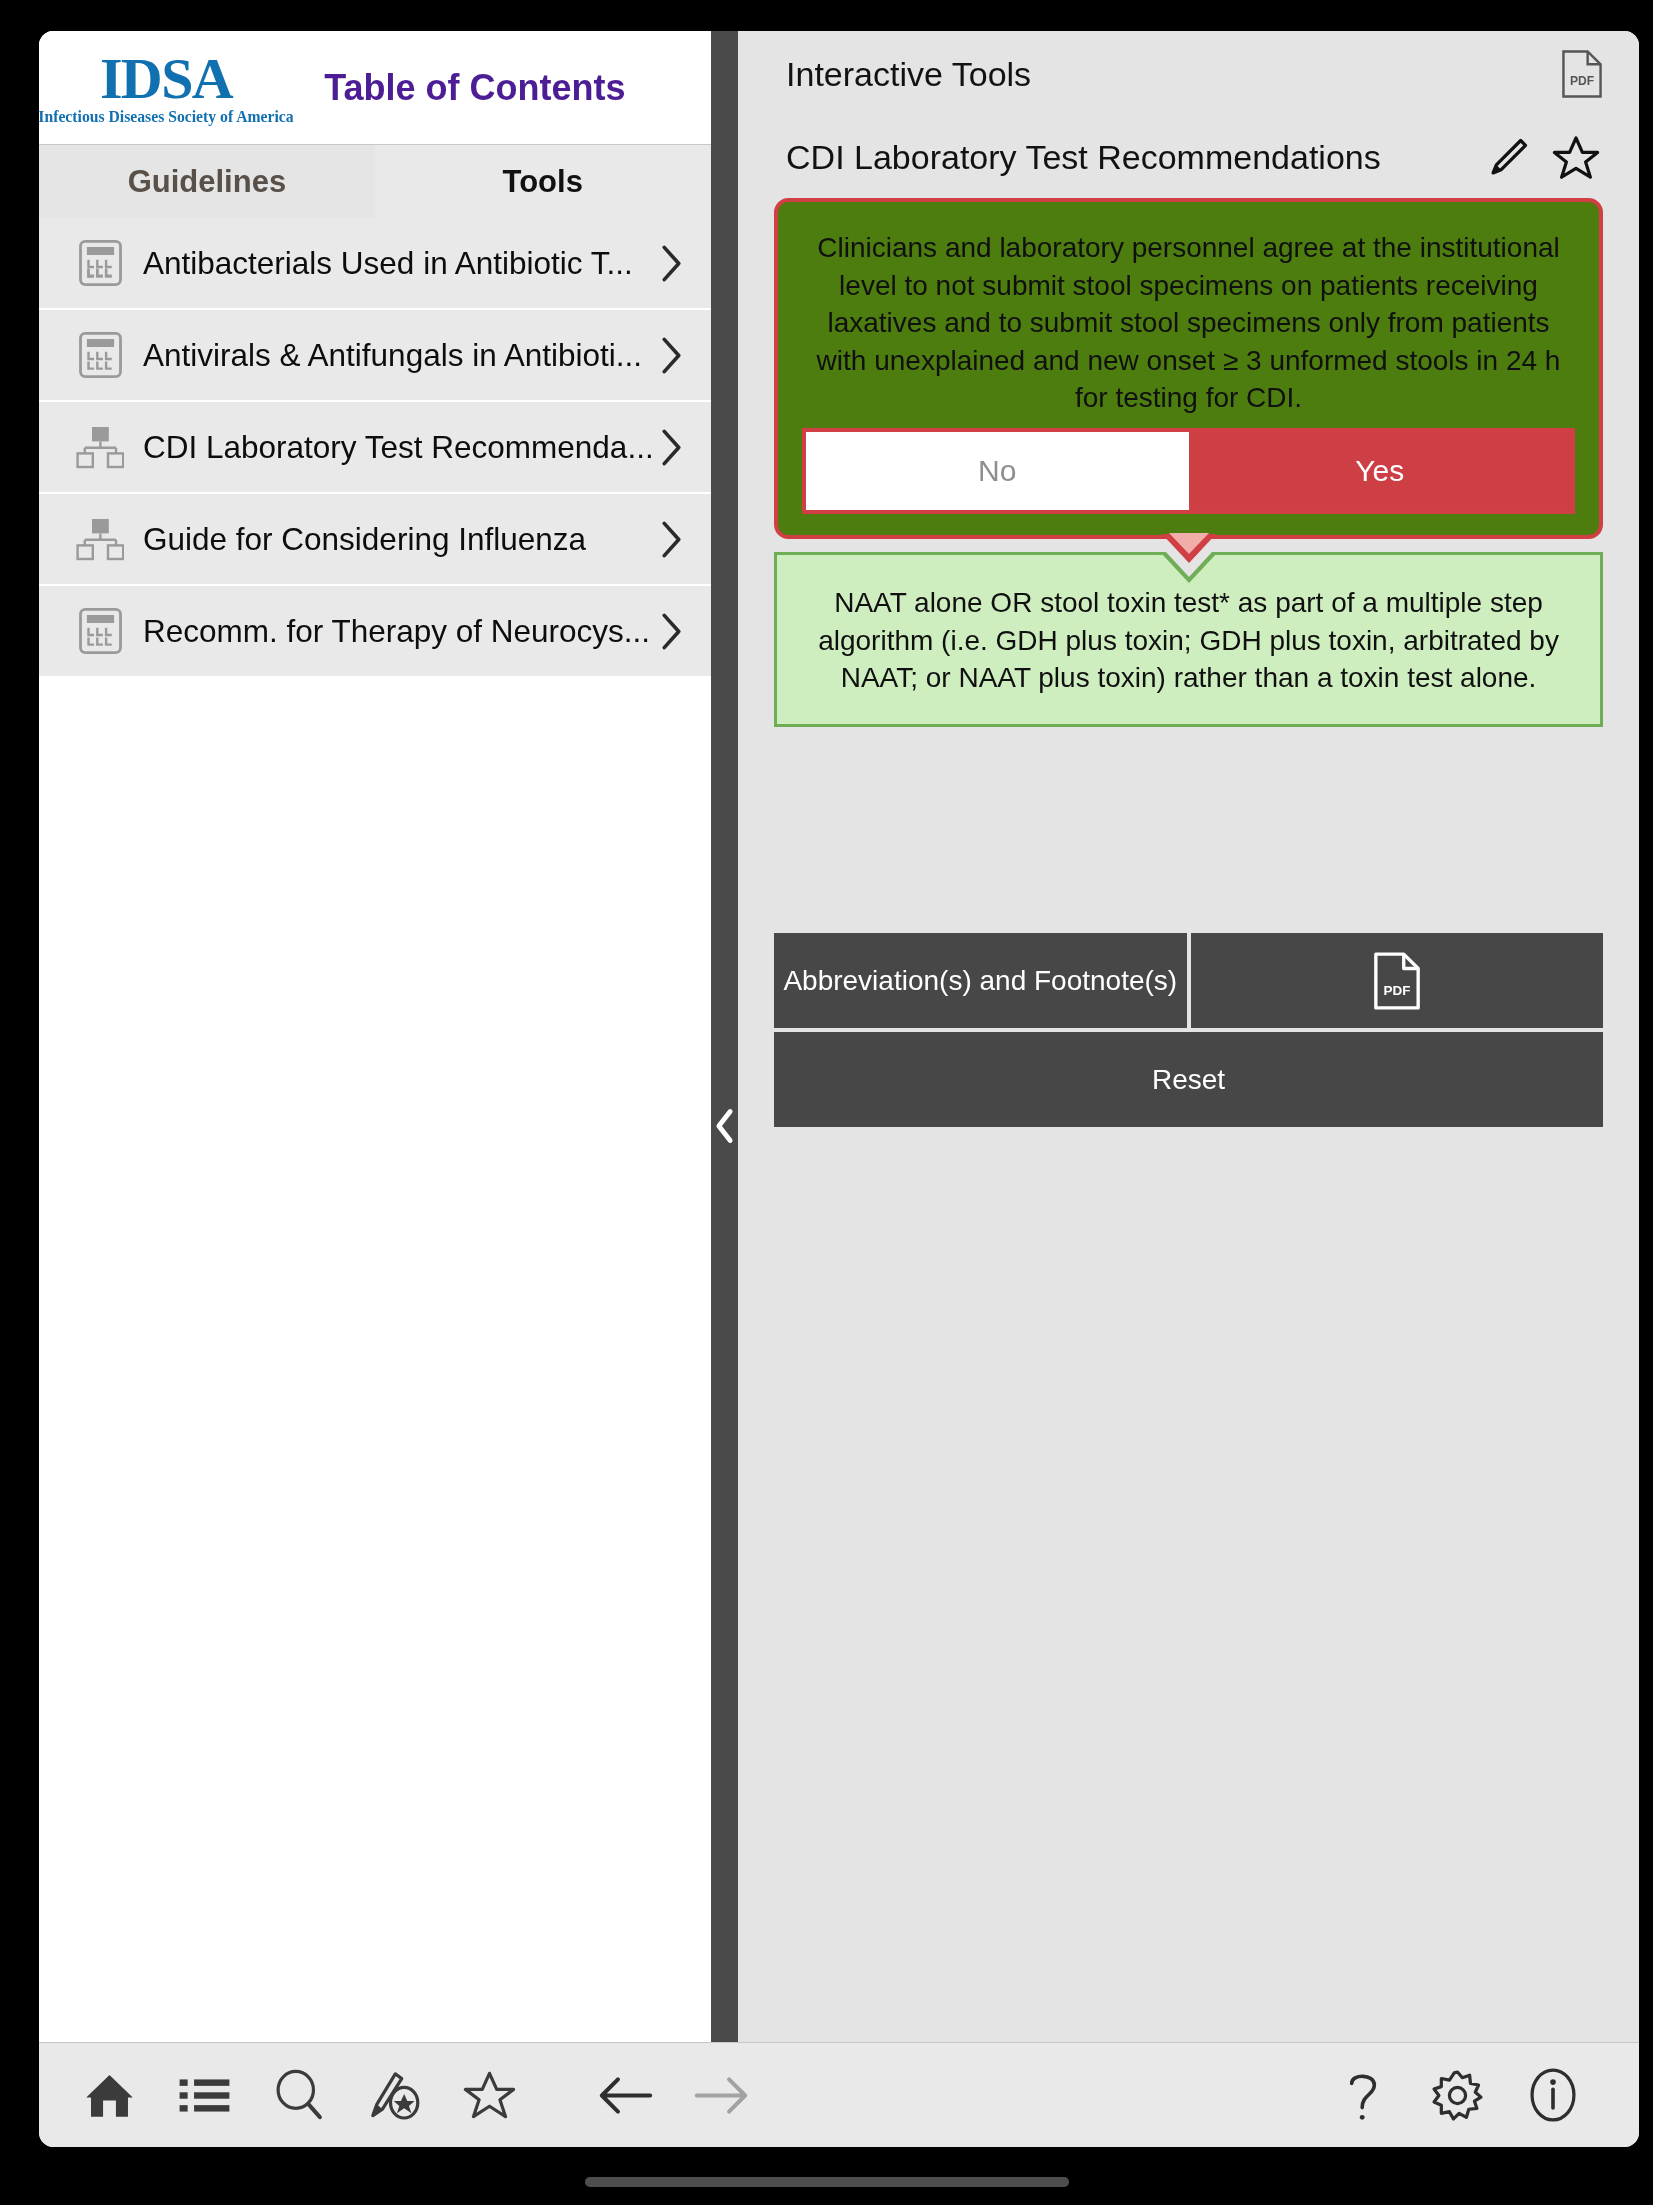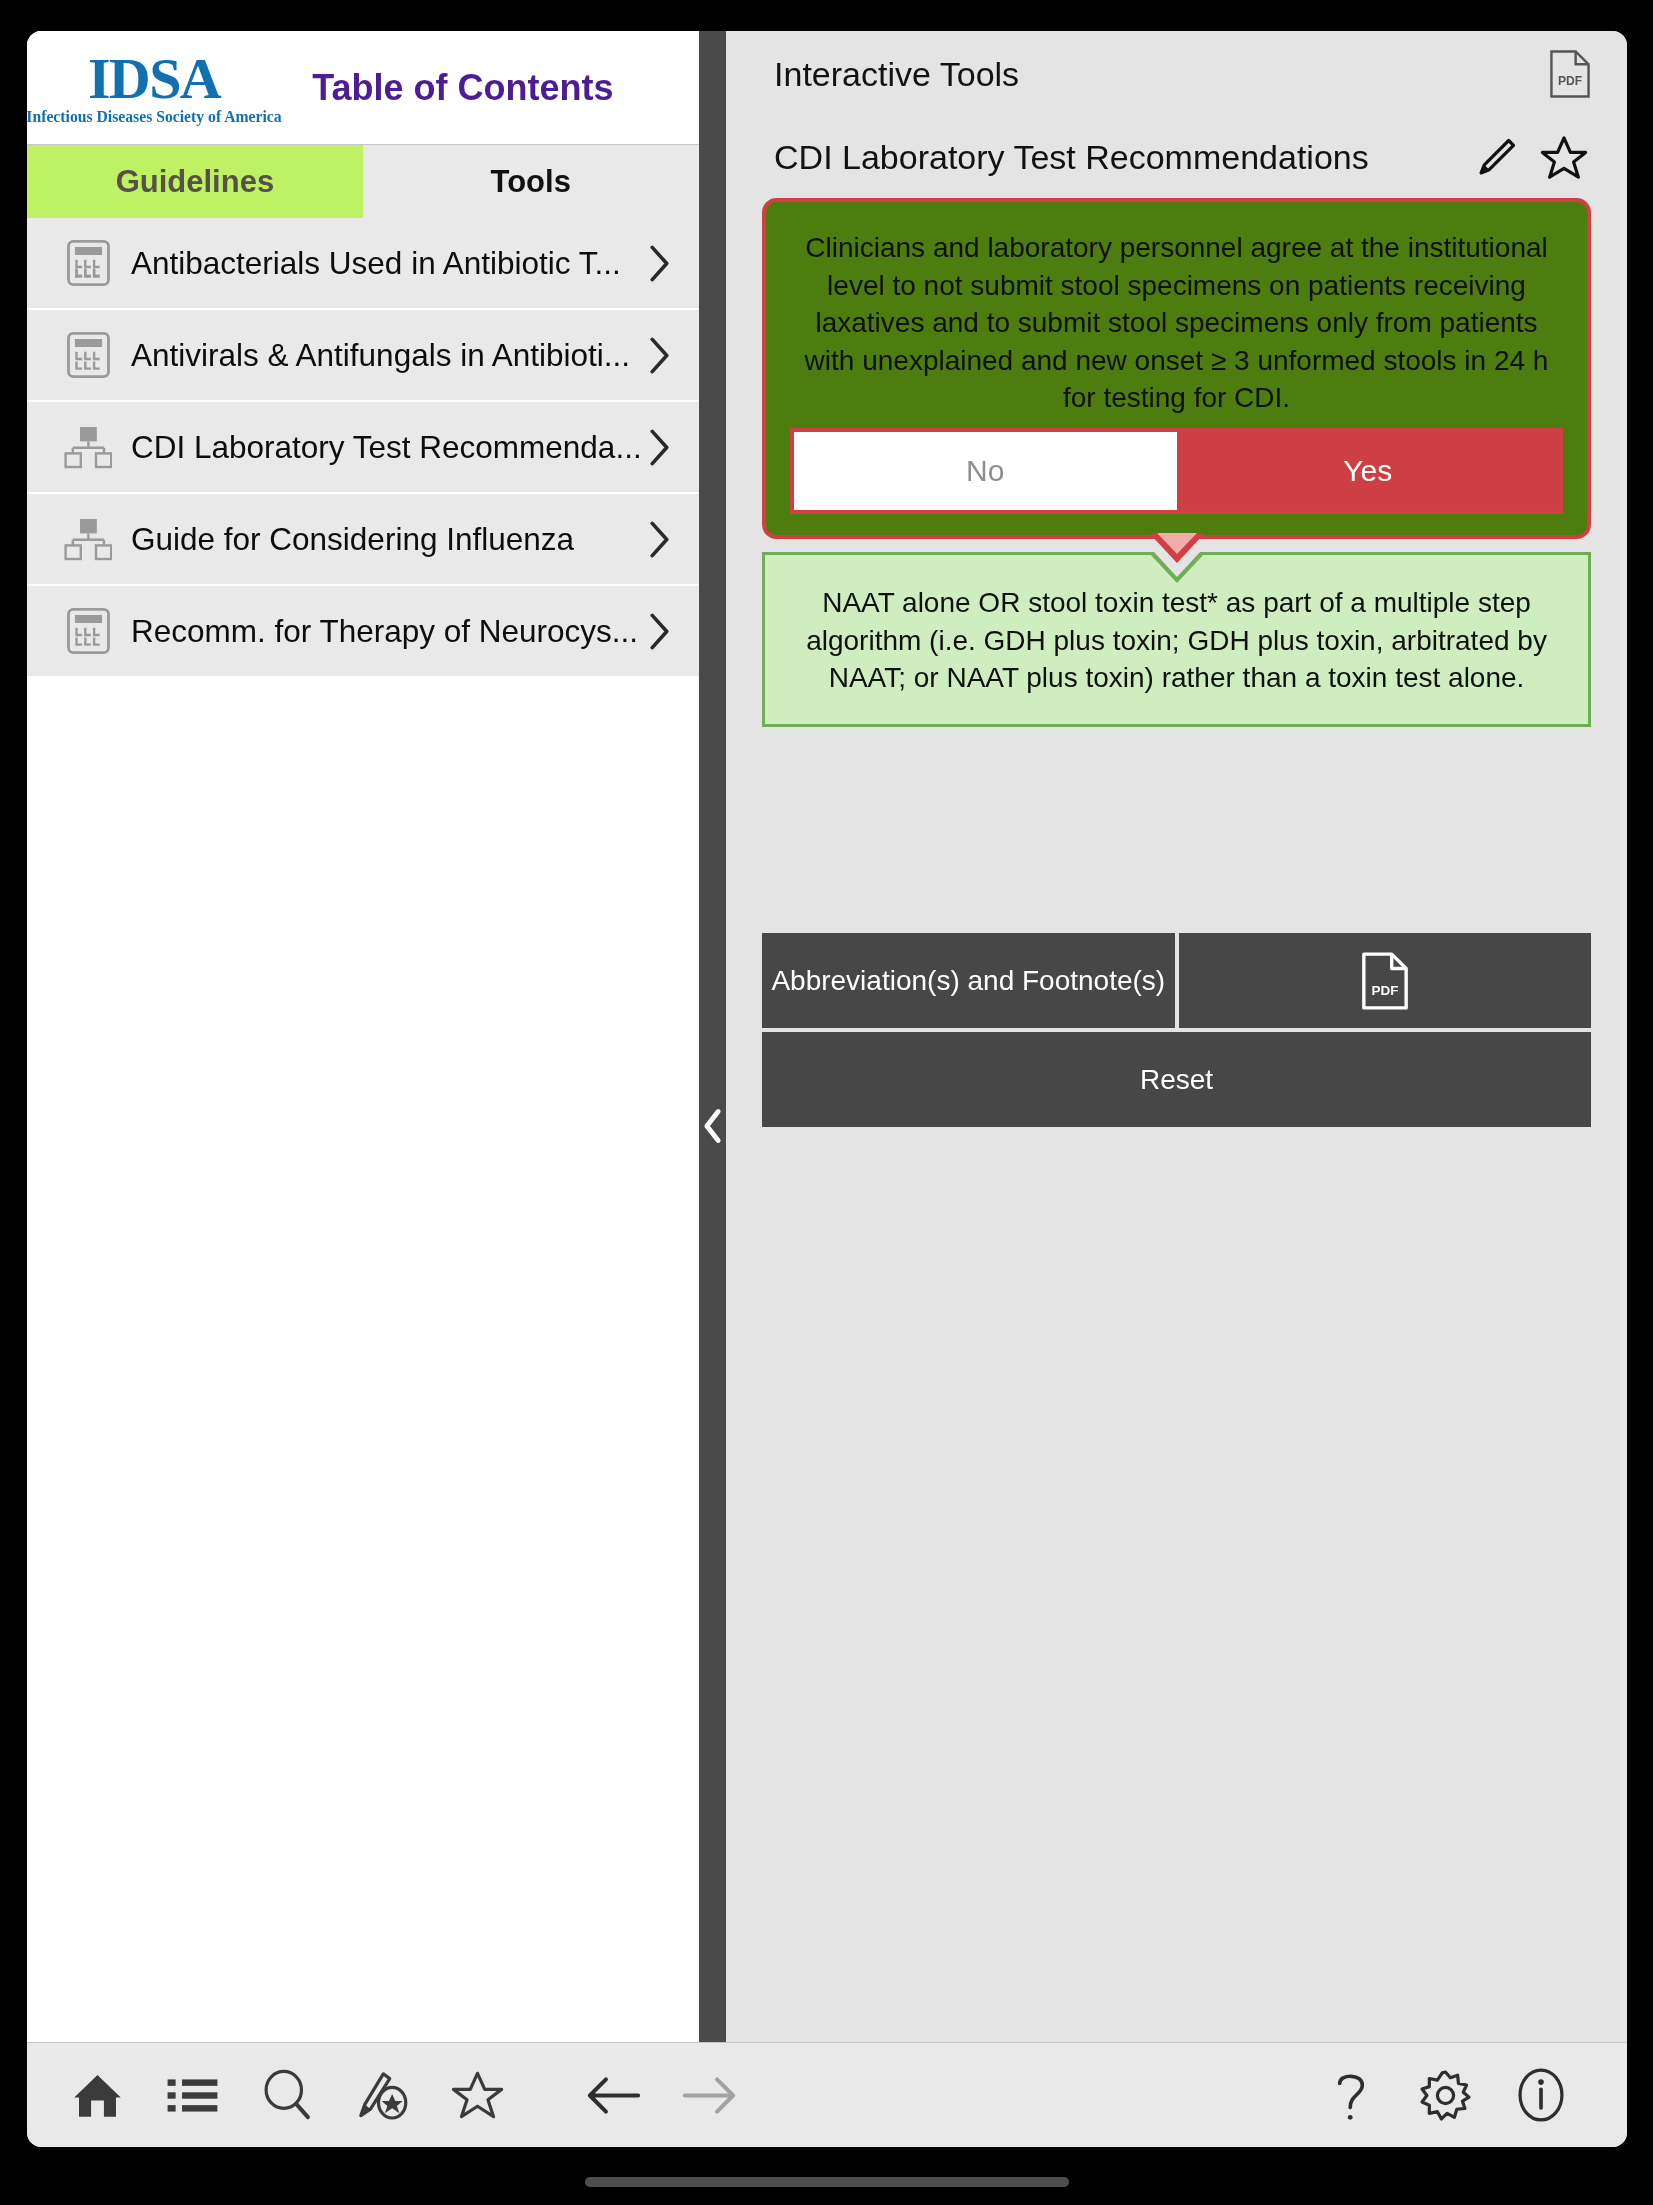--- a/index.html
+++ b/index.html
@@ -10,21 +10,21 @@
     overflow: hidden;
   }
   #app {
     position: relative;
     width: 1653px; height: 2205px;
     background: #000000;
   }
   
   .device-screen {
     position: absolute;
-    left: 27px; top: 31px;
+    left: 39px; top: 31px;
     width: 1600px; height: 2116px;
     background: #e9e9e9;
     border-radius: 14.5px;
     overflow: hidden;
     display: flex;
     flex-direction: column;
   }
   .content-area {
     flex: 1 1 auto;
     display: flex;
@@ -90,21 +90,21 @@
   }
   .tab {
     flex: 1 1 50%;
     display: flex;
     align-items: center;
     justify-content: center;
     font-size: 31px;
     font-weight: 700;
   }
   .tab.active {
-    background: #bef264;
+    background: #e5e5e5;
     color: #585049;
   }
   .tab.inactive {
     background: #e9e9e9;
     color: #111111;
   }
 
   
   .toc-list {
     flex: 1 1 auto;

